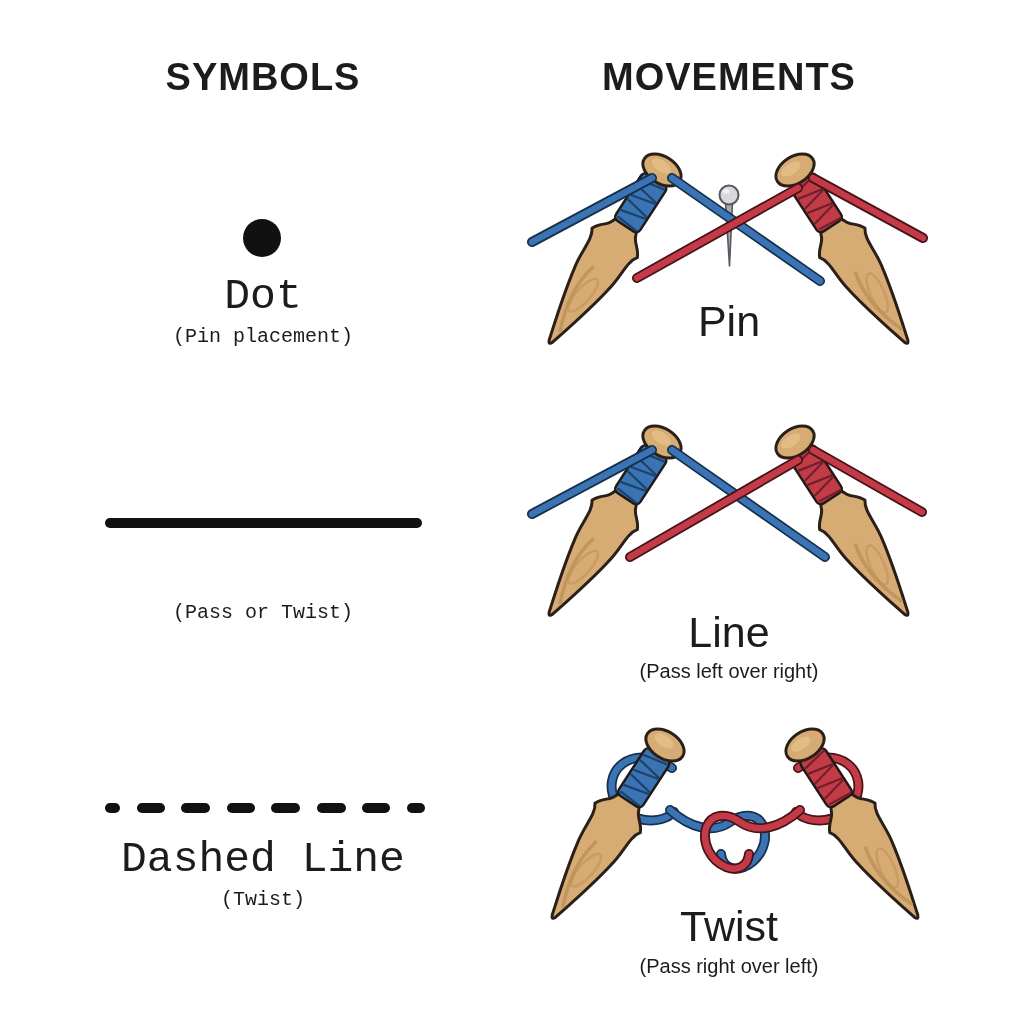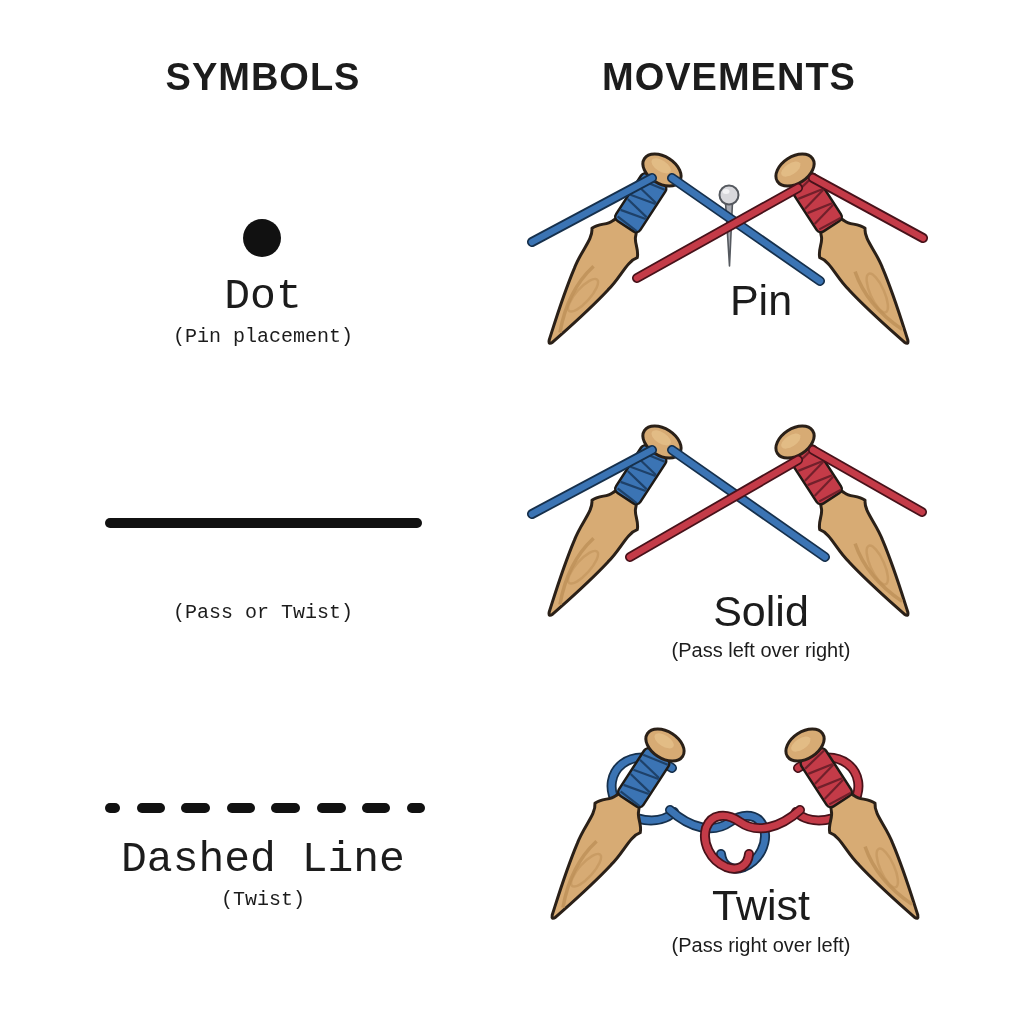--- a/index.html
+++ b/index.html
@@ -18,21 +18,21 @@
   .hdr.mov{left:529px;top:56px;}
   .name{
     position:absolute;width:400px;text-align:center;
     font-size:43px;font-weight:500;line-height:46px;
   }
   .caption{
     position:absolute;width:400px;text-align:center;
     font-size:20px;font-weight:500;line-height:34px;
   }
   .symcol{left:63px;font-family:Liberation Mono, monospace;}
-  .movcol{left:561px;}
+  .movcol{left:529px;margin-top:21px;}
   
   .dot{
     position:absolute;left:243px;top:219px;width:38px;height:38px;
     border-radius:50%;background:var(--color-symbol_black,#111);
   }
   .solid-line{
     position:absolute;left:105px;top:518px;width:317px;height:10px;
     border-radius:5px;background:var(--color-symbol_black,#111);
   }
   .dashed-line{
@@ -141,21 +141,21 @@
     </g>
     <g class="blue">
       <path class="t-out" d="M 12,96 L 132,32 M 152,32 L 305,139"></path>
       <path class="t-in" d="M 12,96 L 132,32 M 152,32 L 305,139"></path>
     </g>
     <g class="red">
       <path class="t-out" d="M 110,139 L 278,42 M 293,32 L 402,94"></path>
       <path class="t-in" d="M 110,139 L 278,42 M 293,32 L 402,94"></path>
     </g>
   </svg>
-  <div class="name movcol" style="top:588px">Solid</div>
+  <div class="name movcol" style="top:588px">Line</div>
   <div class="caption movcol" style="top:633px">(Pass left over right)</div>
 
   <svg class="illus r3" viewBox="0 0 420 225">
 
     <g class="blue">
       <path class="t-out" d="M 152,50 C 112,22 78,55 97,86 C 109,104 140,108 154,94"></path>
       <path class="t-in" d="M 152,50 C 112,22 78,55 97,86 C 109,104 140,108 154,94"></path>
     </g>
     <g class="red">
       <path class="t-out" d="M 278,50 C 318,22 352,55 333,86 C 321,104 290,108 276,94"></path>

